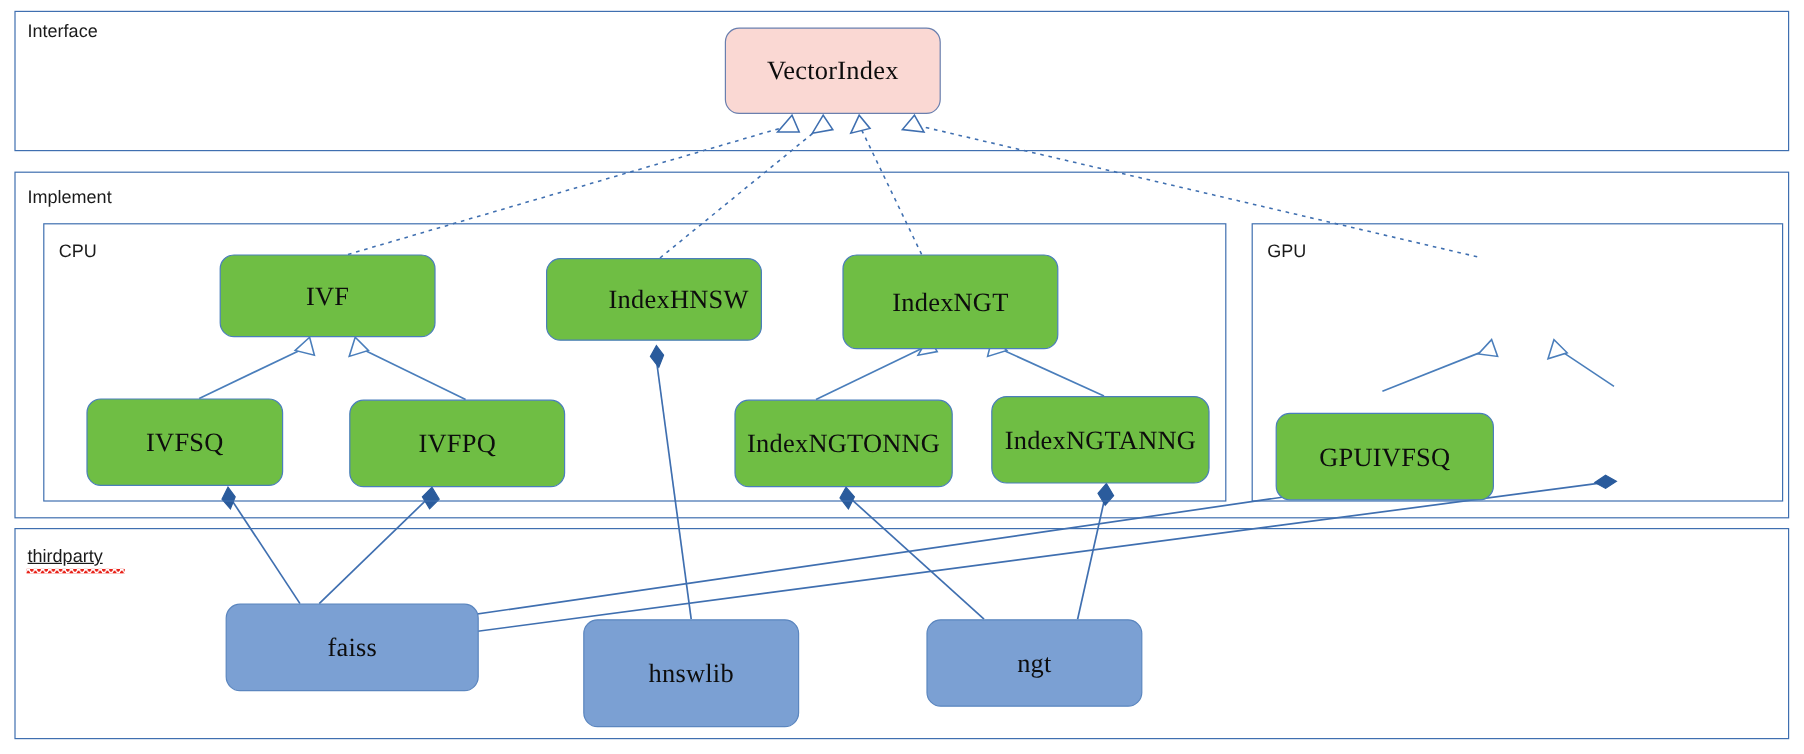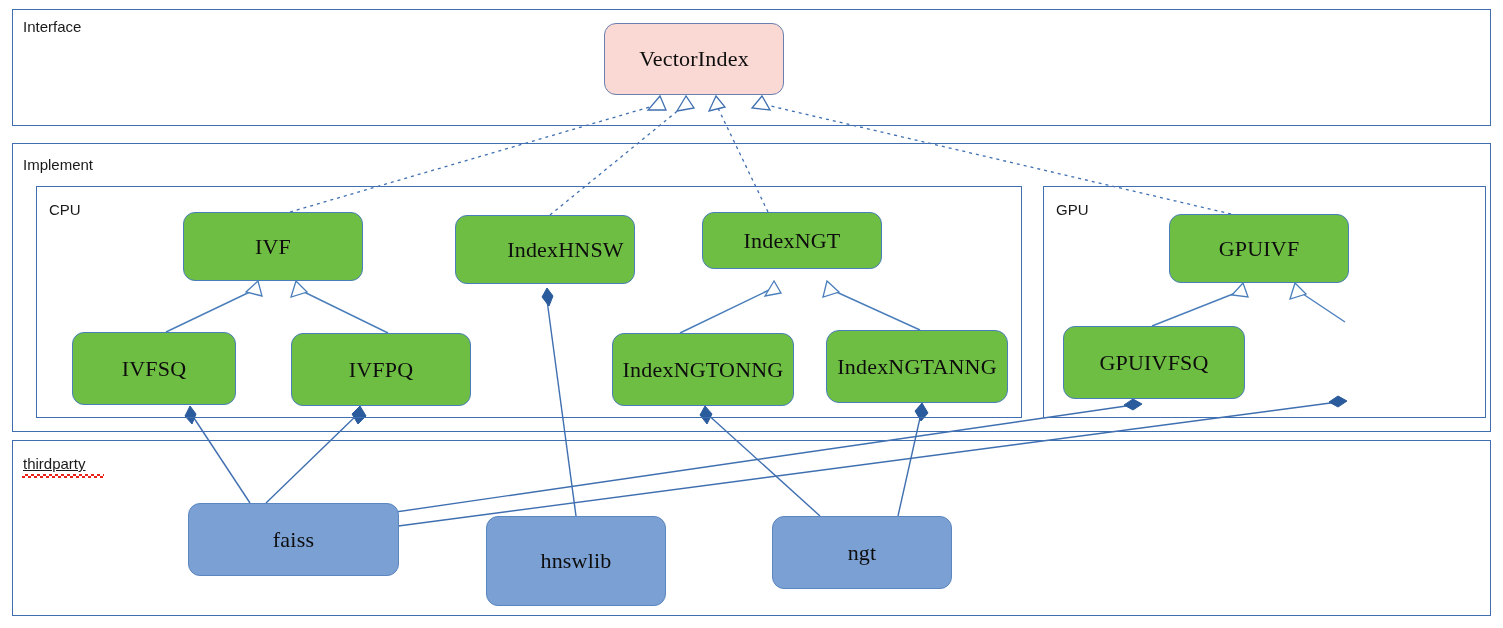--- a/index.html
+++ b/index.html
@@ -147,26 +147,25 @@
   <div class="container-label" style="left:23px;  top:156px;">Implement</div>
   <div class="container-label" style="left:49px;  top:201px;">CPU</div>
   <div class="container-label" style="left:1056px;top:201px;">GPU</div>
   <div class="container-label misspelled" style="left:23px; top:455px;">thirdparty</div>
   <div class="squiggle" style="left:22px; top:474px; width:82px;"></div>
 
   <div class="node interface-node" style="left:604px;  top:23px;  width:180px; height:72px;">VectorIndex</div>
 
   <div class="node impl-node" style="left:183px;  top:212px; width:180px; height:69px;">IVF</div>
   <div class="node impl-node" style="left:455px;  top:215px; width:180px; height:69px;padding-left:41px;">IndexHNSW</div>
-  <div class="node impl-node" style="left:702px;  top:212px; width:180px; height:57px;">IndexNGT</div>
-  <div class="node impl-node" style="left:1169px; top:214px; width:180px; height:69px;">GPUIVF</div>
+  <div class="node impl-node" style="left:702px;  top:212px; width:180px; height:79px;">IndexNGT</div>
 
   <div class="node impl-node" style="left:72px;   top:332px; width:164px; height:73px;">IVFSQ</div>
   <div class="node impl-node" style="left:291px;  top:333px; width:180px; height:73px;">IVFPQ</div>
   <div class="node impl-node" style="left:612px;  top:333px; width:182px; height:73px;">IndexNGTONNG</div>
   <div class="node impl-node" style="left:826px;  top:330px; width:182px; height:73px;border-radius:13px;">IndexNGTANNG</div>
-  <div class="node impl-node" style="left:1063px; top:326px; width:182px; height:73px;">GPUIVFSQ</div>
+  <div class="node impl-node" style="left:1063px; top:344px; width:182px; height:73px;">GPUIVFSQ</div>
 
   <div class="node thirdparty-node" style="left:188px;  top:503px; width:211px; height:73px;">faiss</div>
   <div class="node thirdparty-node" style="left:486px;  top:516px; width:180px; height:90px;">hnswlib</div>
   <div class="node thirdparty-node" style="left:772px;  top:516px; width:180px; height:73px;">ngt</div>
 
 </div>
 
 </body></html>

